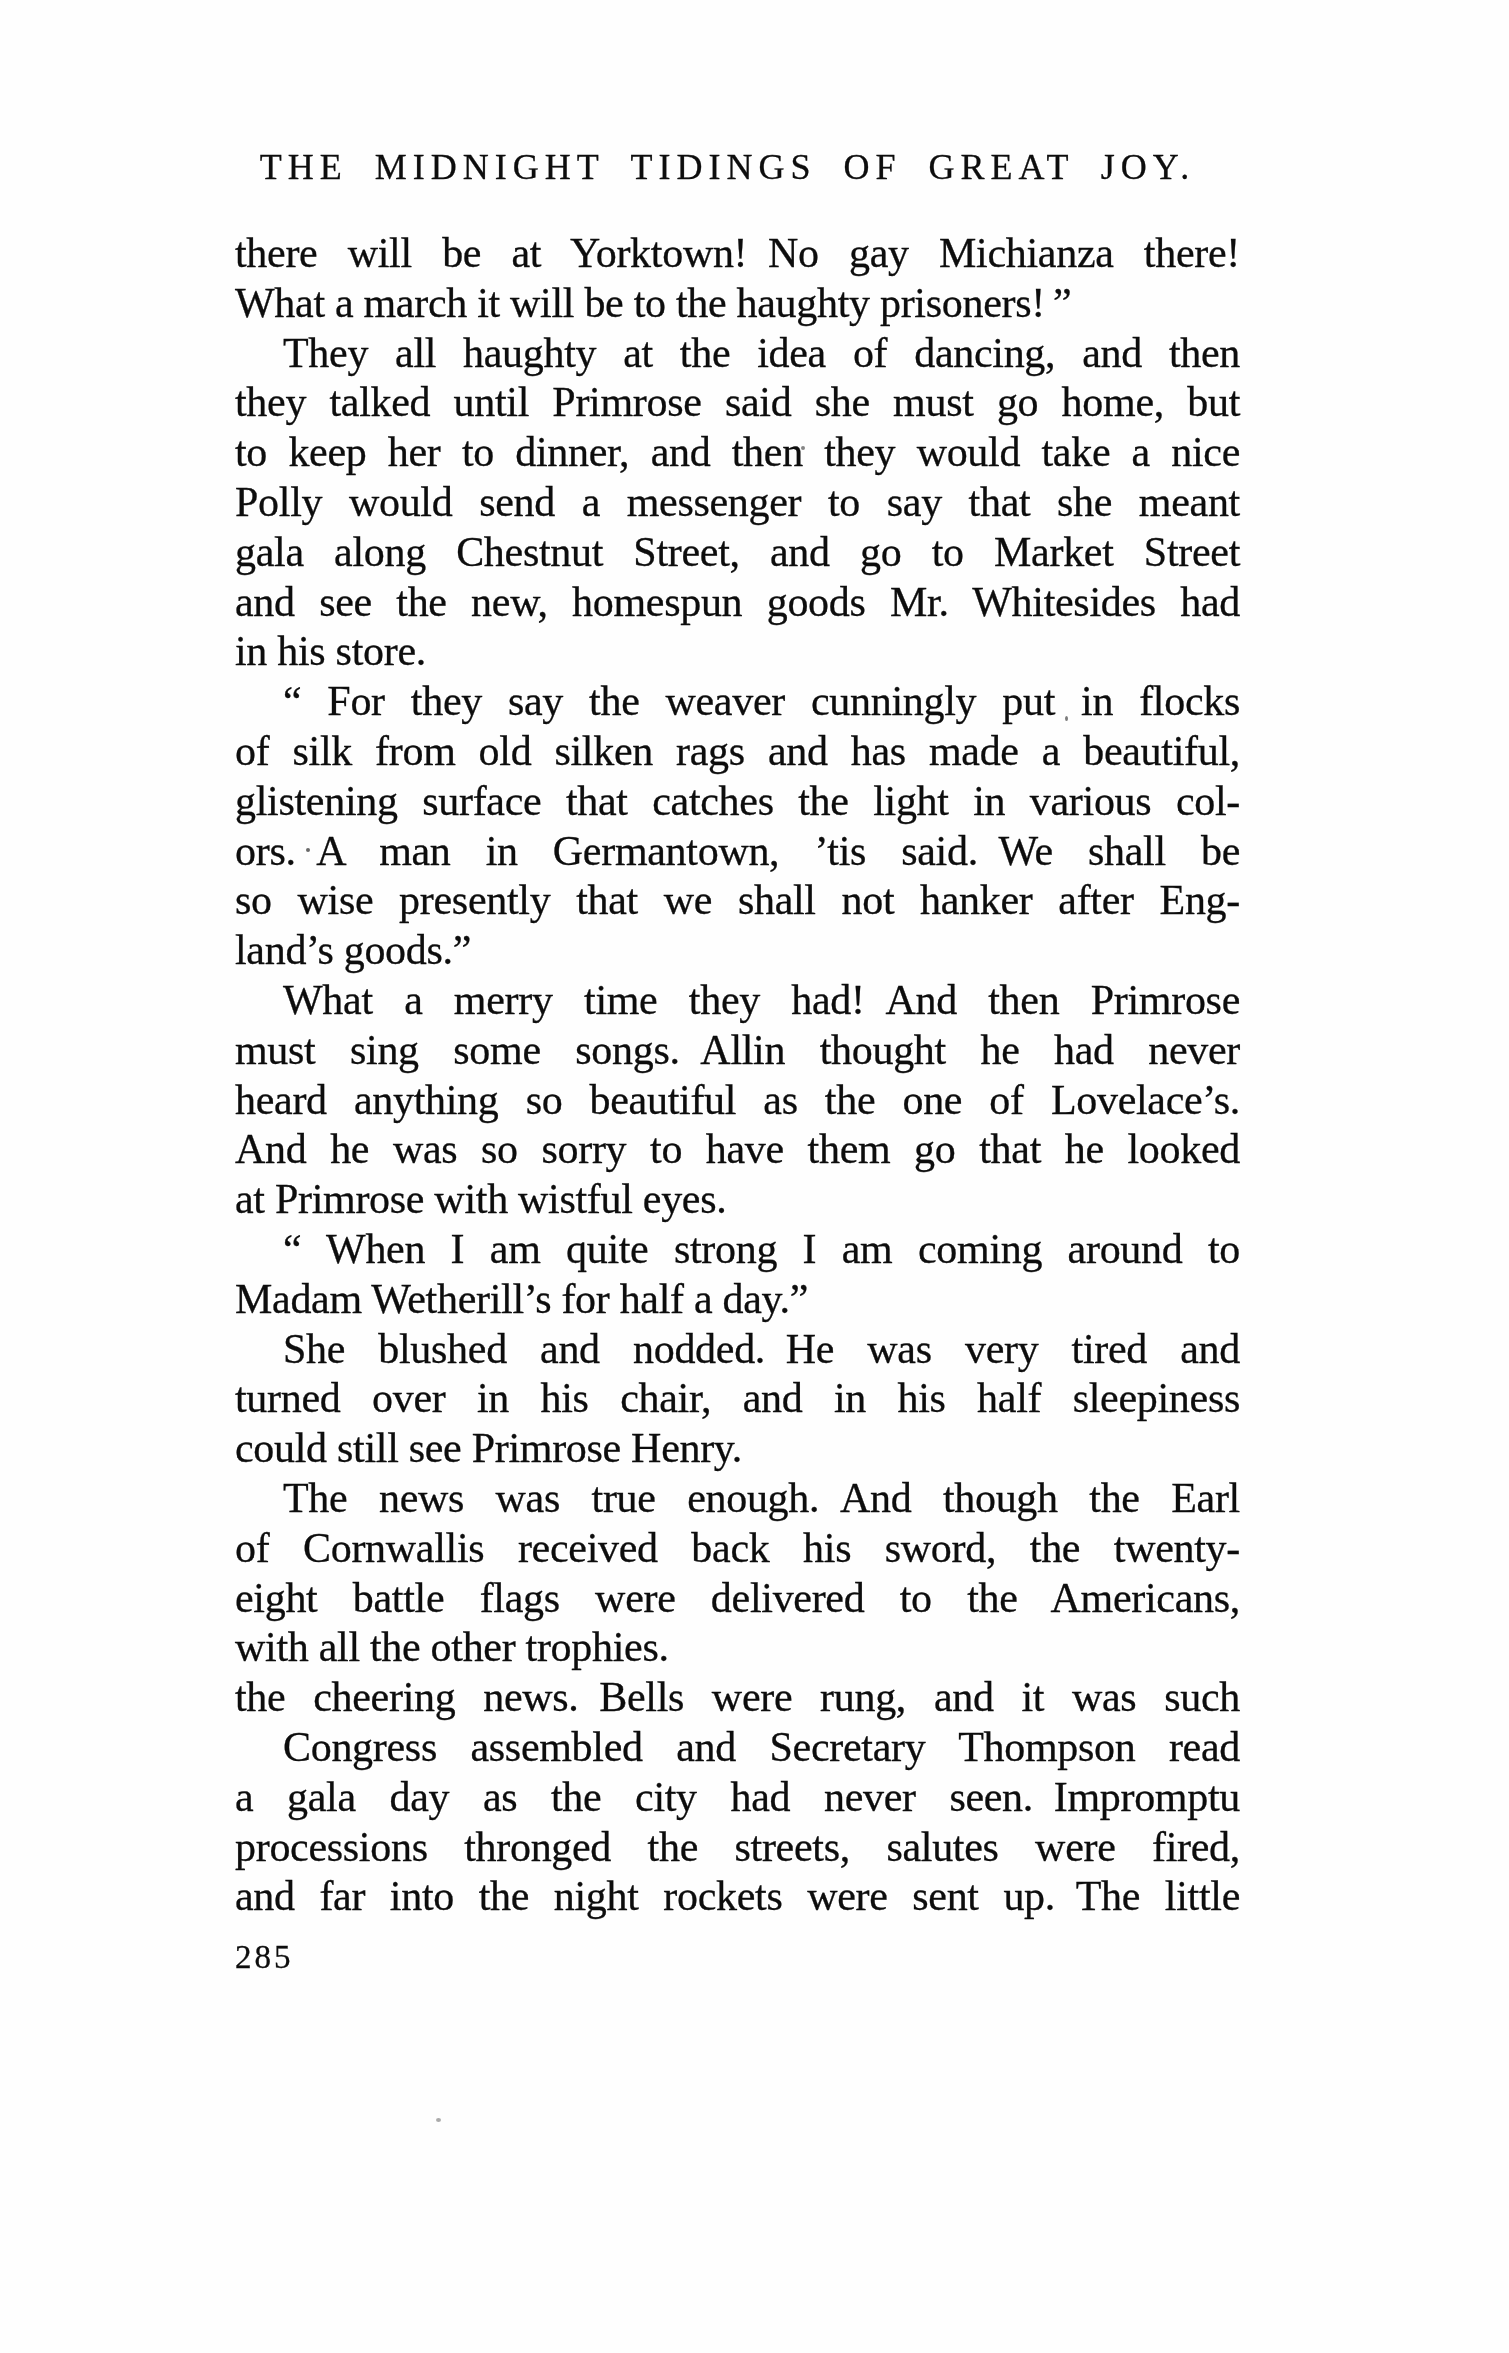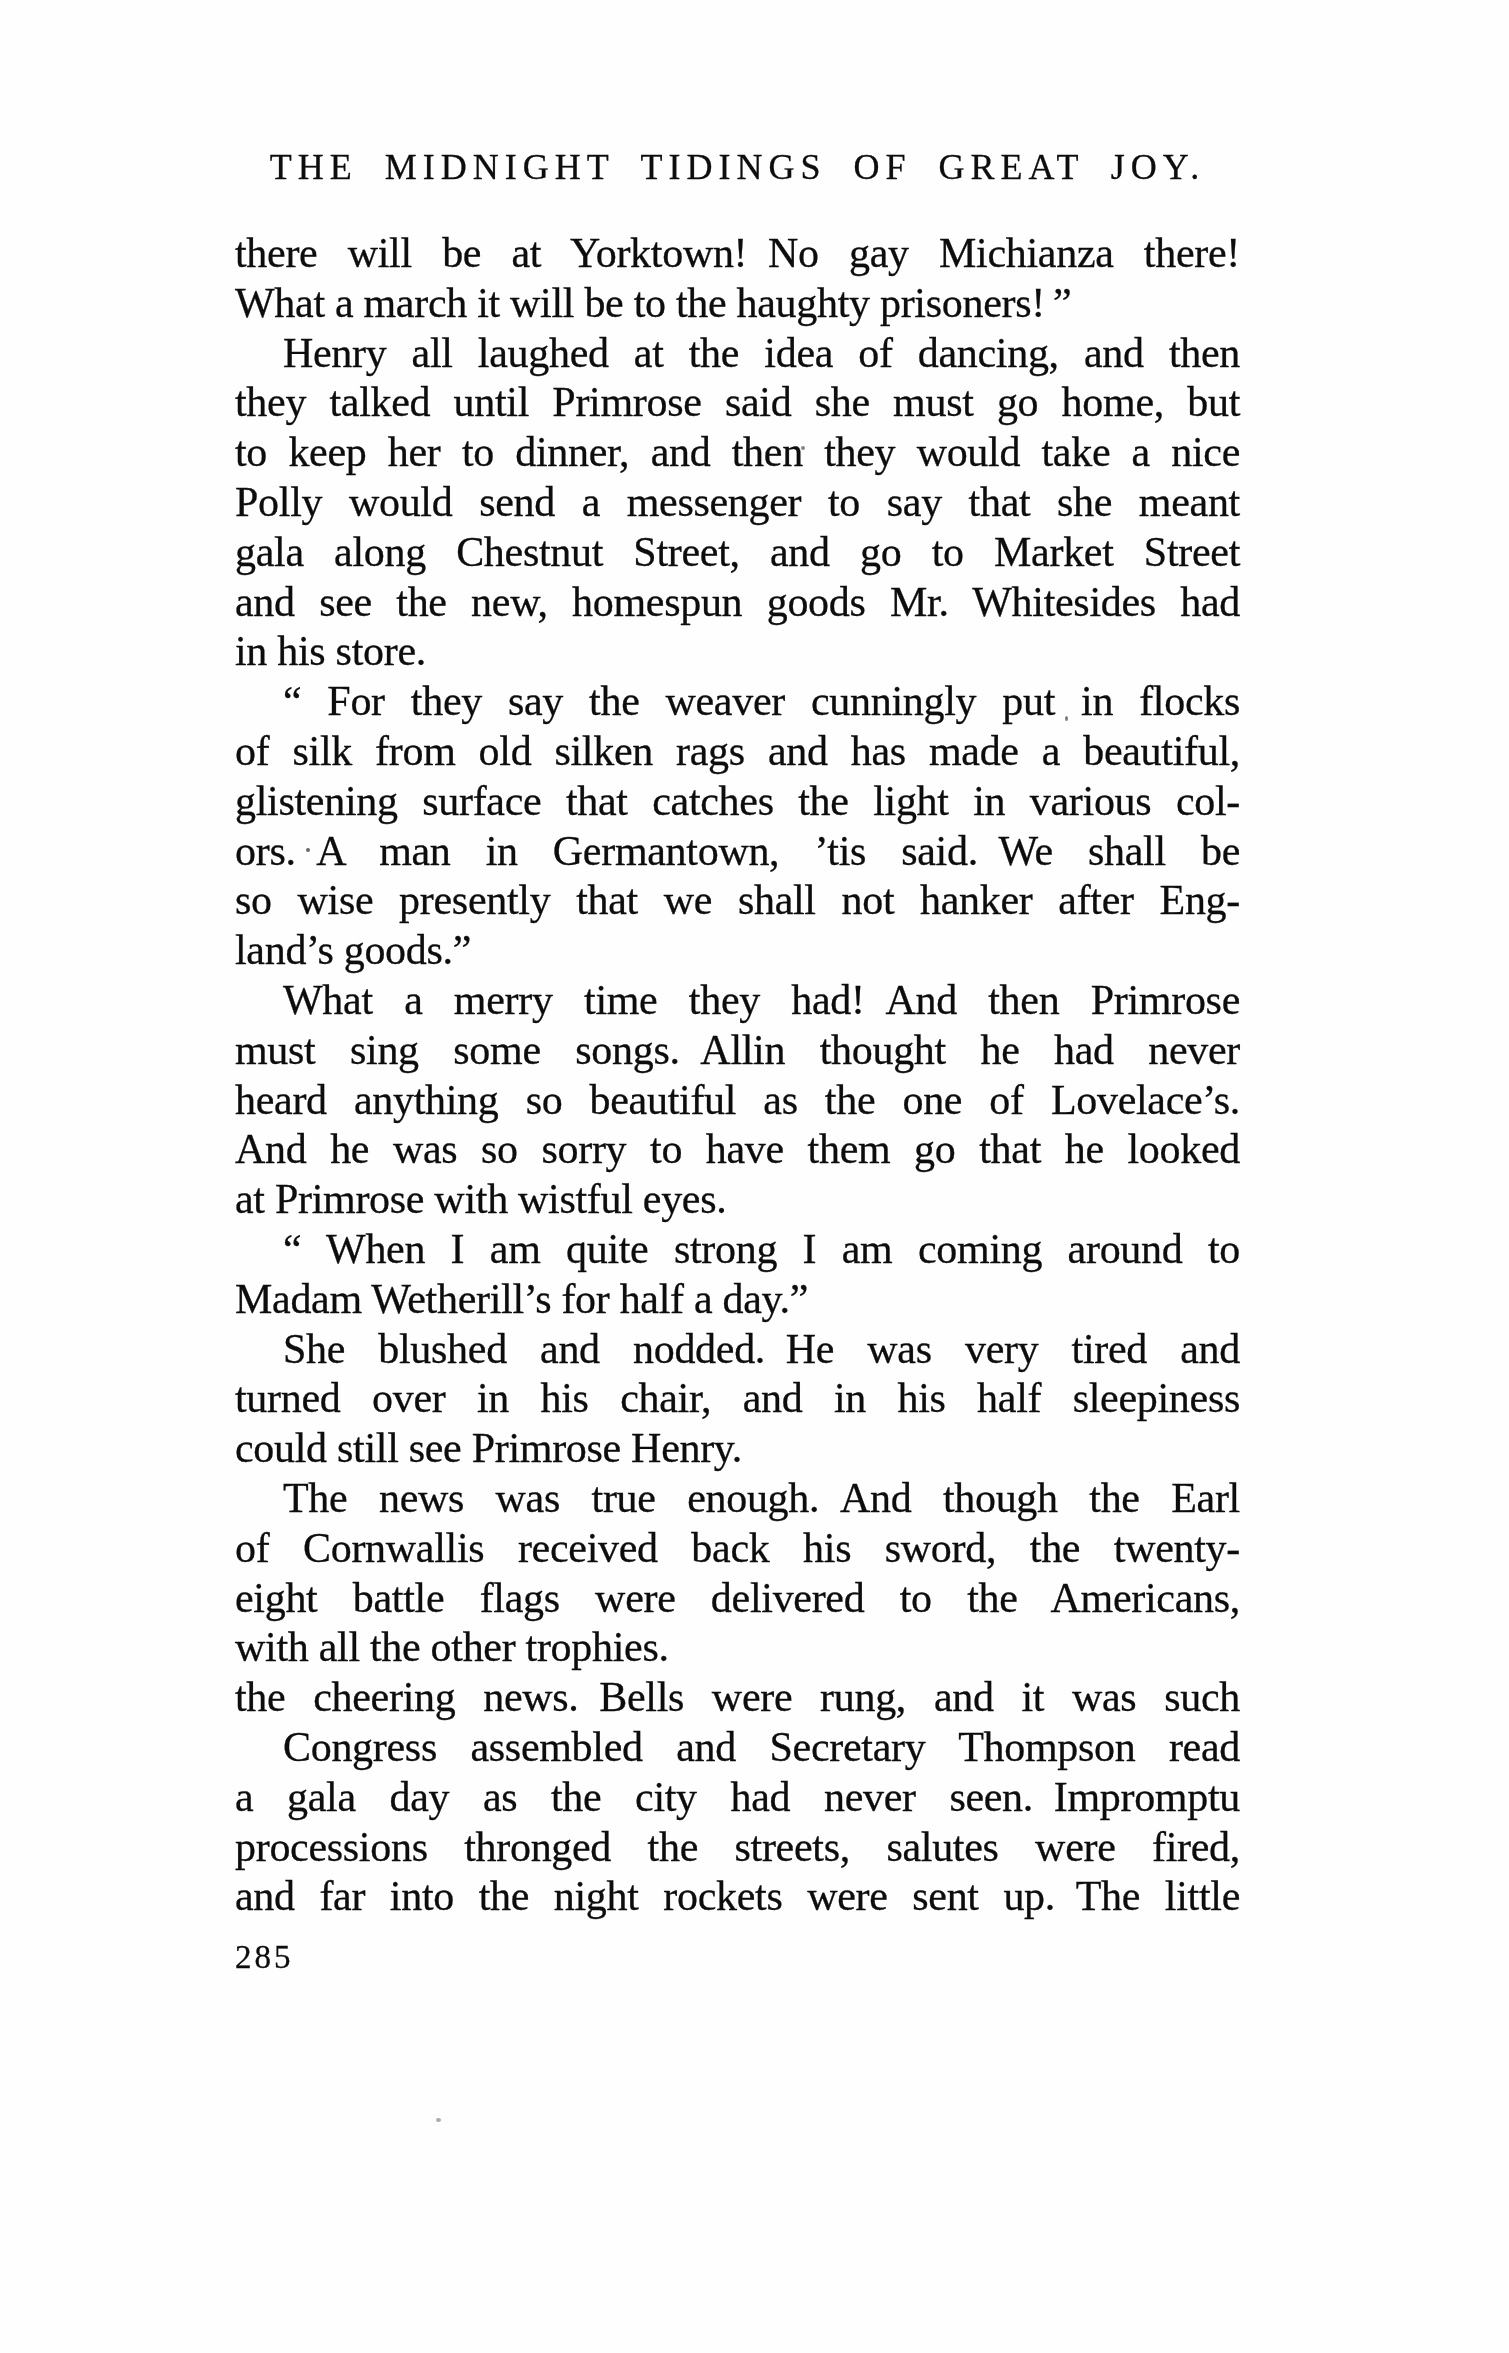--- a/index.html
+++ b/index.html
@@ -7,21 +7,21 @@
     position:relative;
     width:1509px;height:2353px;
     background:#fefefec9;
     background-color:#fefefe;
     color:#0d0d0d;
     font-family:"Liberation Serif","DejaVu Serif",serif;
     -webkit-text-stroke:0.3px #0d0d0d;
     overflow:hidden;
   }
   .title{
-    position:absolute;left:235px;top:146px;width:1005px;
+    position:absolute;left:225px;top:146px;width:1005px;
     margin:0;
     text-align:center;
     font-size:36px;font-weight:normal;line-height:42px;
     letter-spacing:6px;word-spacing:12px;
     white-space:nowrap;
   }
   .textblock{
     position:absolute;left:235px;top:229px;width:1005px;
     font-size:42px;line-height:49.8px;letter-spacing:-0.3px;
   }
@@ -53,21 +53,21 @@
 </head>
 <body>
 
 <div class="page">
 
   <h1 class="title">THE MIDNIGHT TIDINGS OF GREAT JOY.</h1>
 
   <div class="textblock">
     <div class="line">there will be at Yorktown! No gay Michianza there!</div>
     <div class="line last">What a march it will be to the haughty prisoners! ”</div>
-    <div class="line indent">Henry all laughed at the idea of dancing, and then</div>
+    <div class="line indent">They all haughty at the idea of dancing, and then</div>
     <div class="line">they talked until Primrose said she must go home, but</div>
     <div class="line">to keep her to dinner, and then they would take a nice</div>
     <div class="line">Polly would send a messenger to say that she meant</div>
     <div class="line">gala along Chestnut Street, and go to Market Street</div>
     <div class="line">and see the new, homespun goods Mr. Whitesides had</div>
     <div class="line last">in his store.</div>
     <div class="line indent">“ For they say the weaver cunningly put in flocks</div>
     <div class="line">of silk from old silken rags and has made a beautiful,</div>
     <div class="line">glistening surface that catches the light in various col-</div>
     <div class="line">ors. A man in Germantown, ’tis said. We shall be</div>

